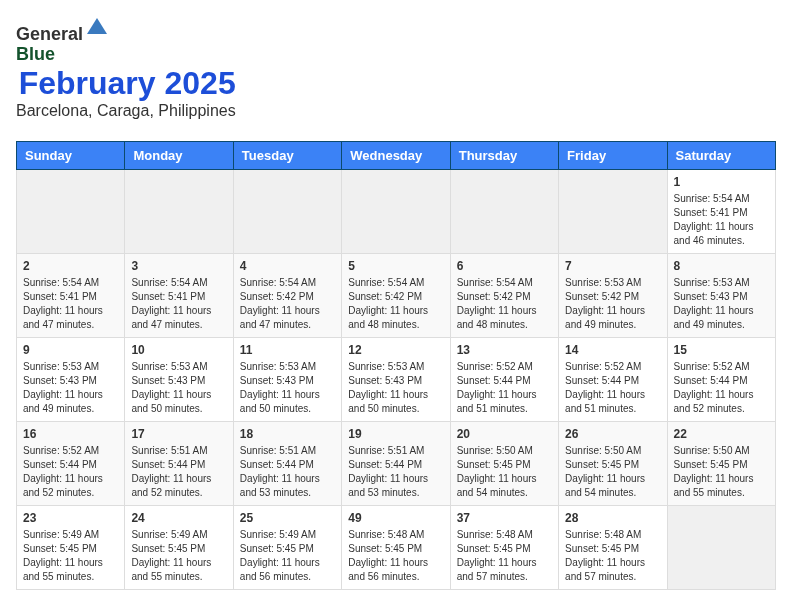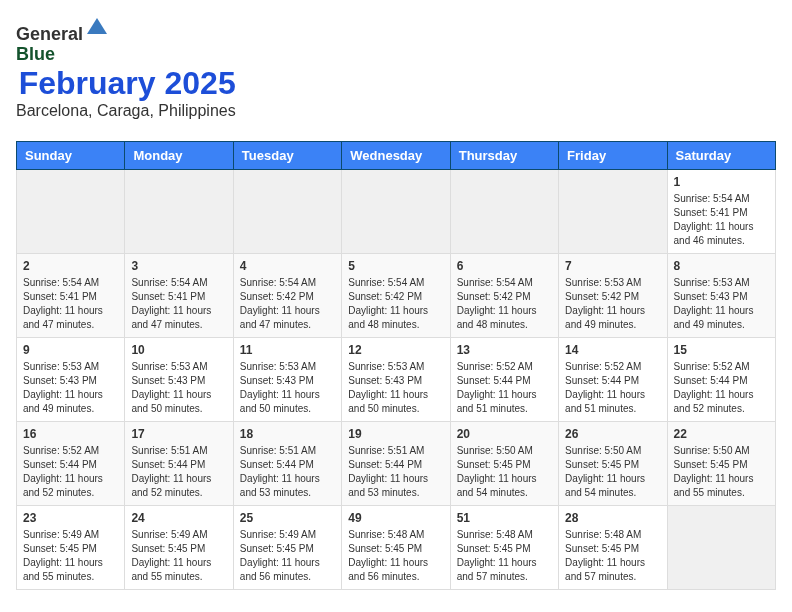--- a/index.html
+++ b/index.html
@@ -313,21 +313,21 @@
 and 56 minutes.</div>
         </td>
         <td>
           <span class="day-number">49</span>
           <div class="day-info" style="white-space: pre-line;">Sunrise: 5:48 AM
 Sunset: 5:45 PM
 Daylight: 11 hours
 and 56 minutes.</div>
         </td>
         <td>
-          <span class="day-number">51</span>
+          <span class="day-number">37</span>
           <div class="day-info" style="white-space: pre-line;">Sunrise: 5:48 AM
 Sunset: 5:45 PM
 Daylight: 11 hours
 and 57 minutes.</div>
         </td>
         <td>
           <span class="day-number">28</span>
           <div class="day-info" style="white-space: pre-line;">Sunrise: 5:48 AM
 Sunset: 5:45 PM
 Daylight: 11 hours

